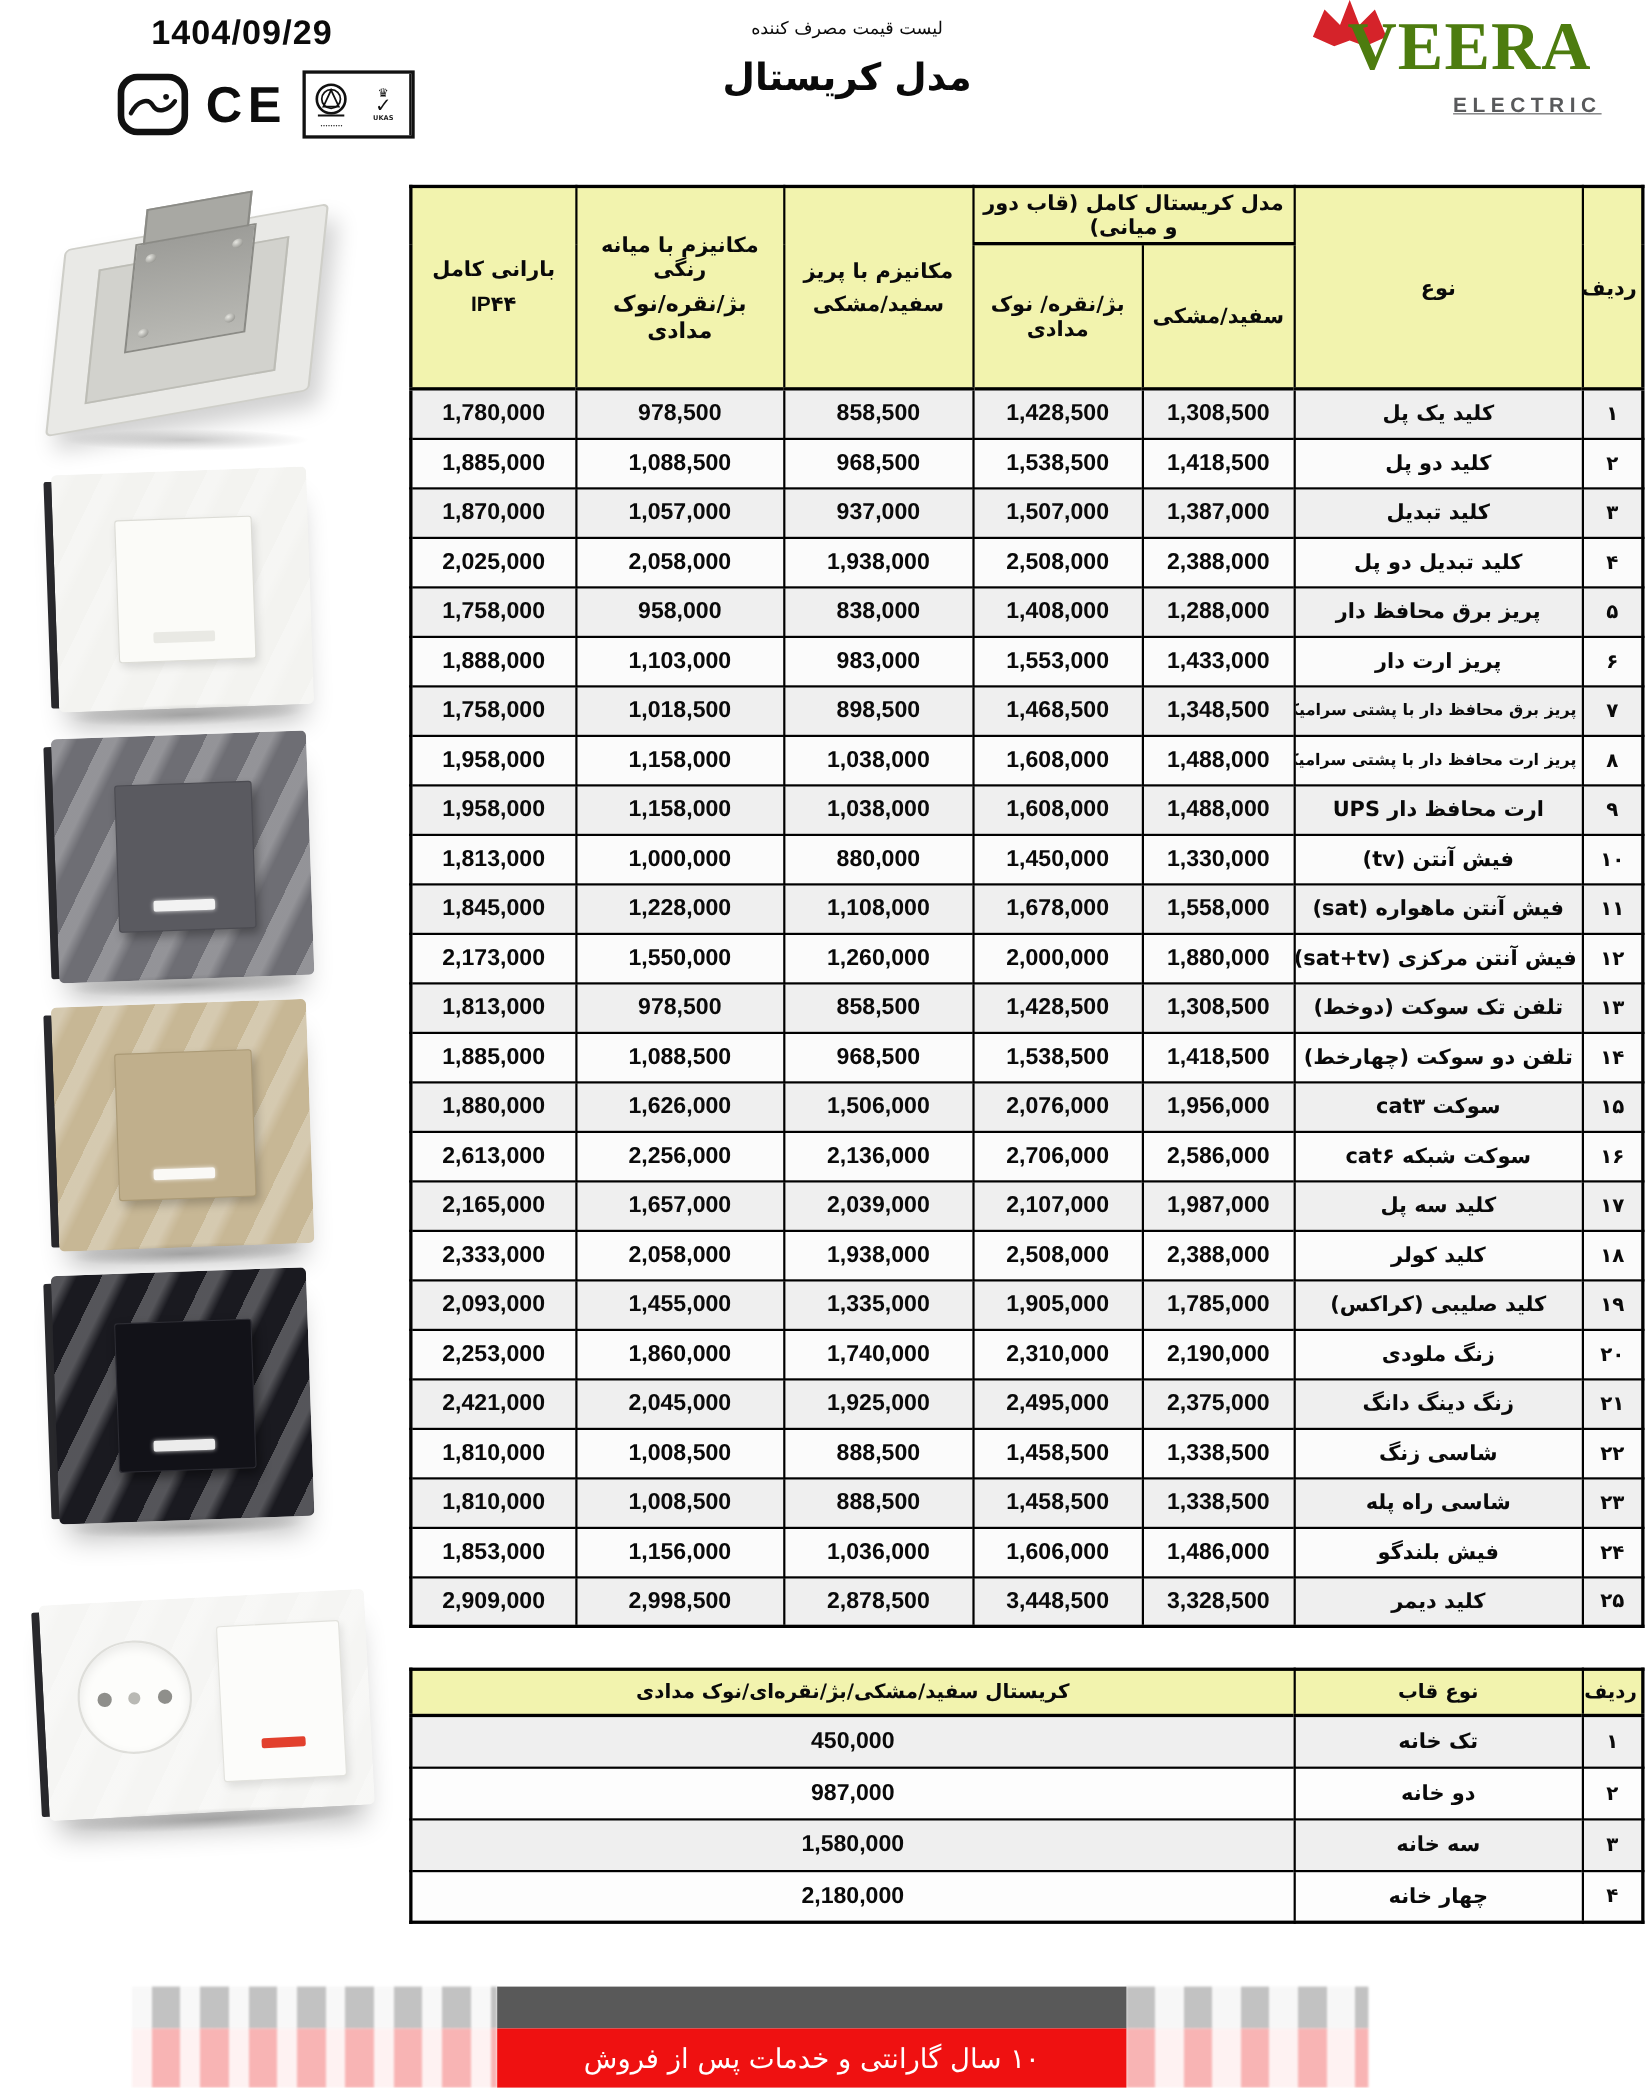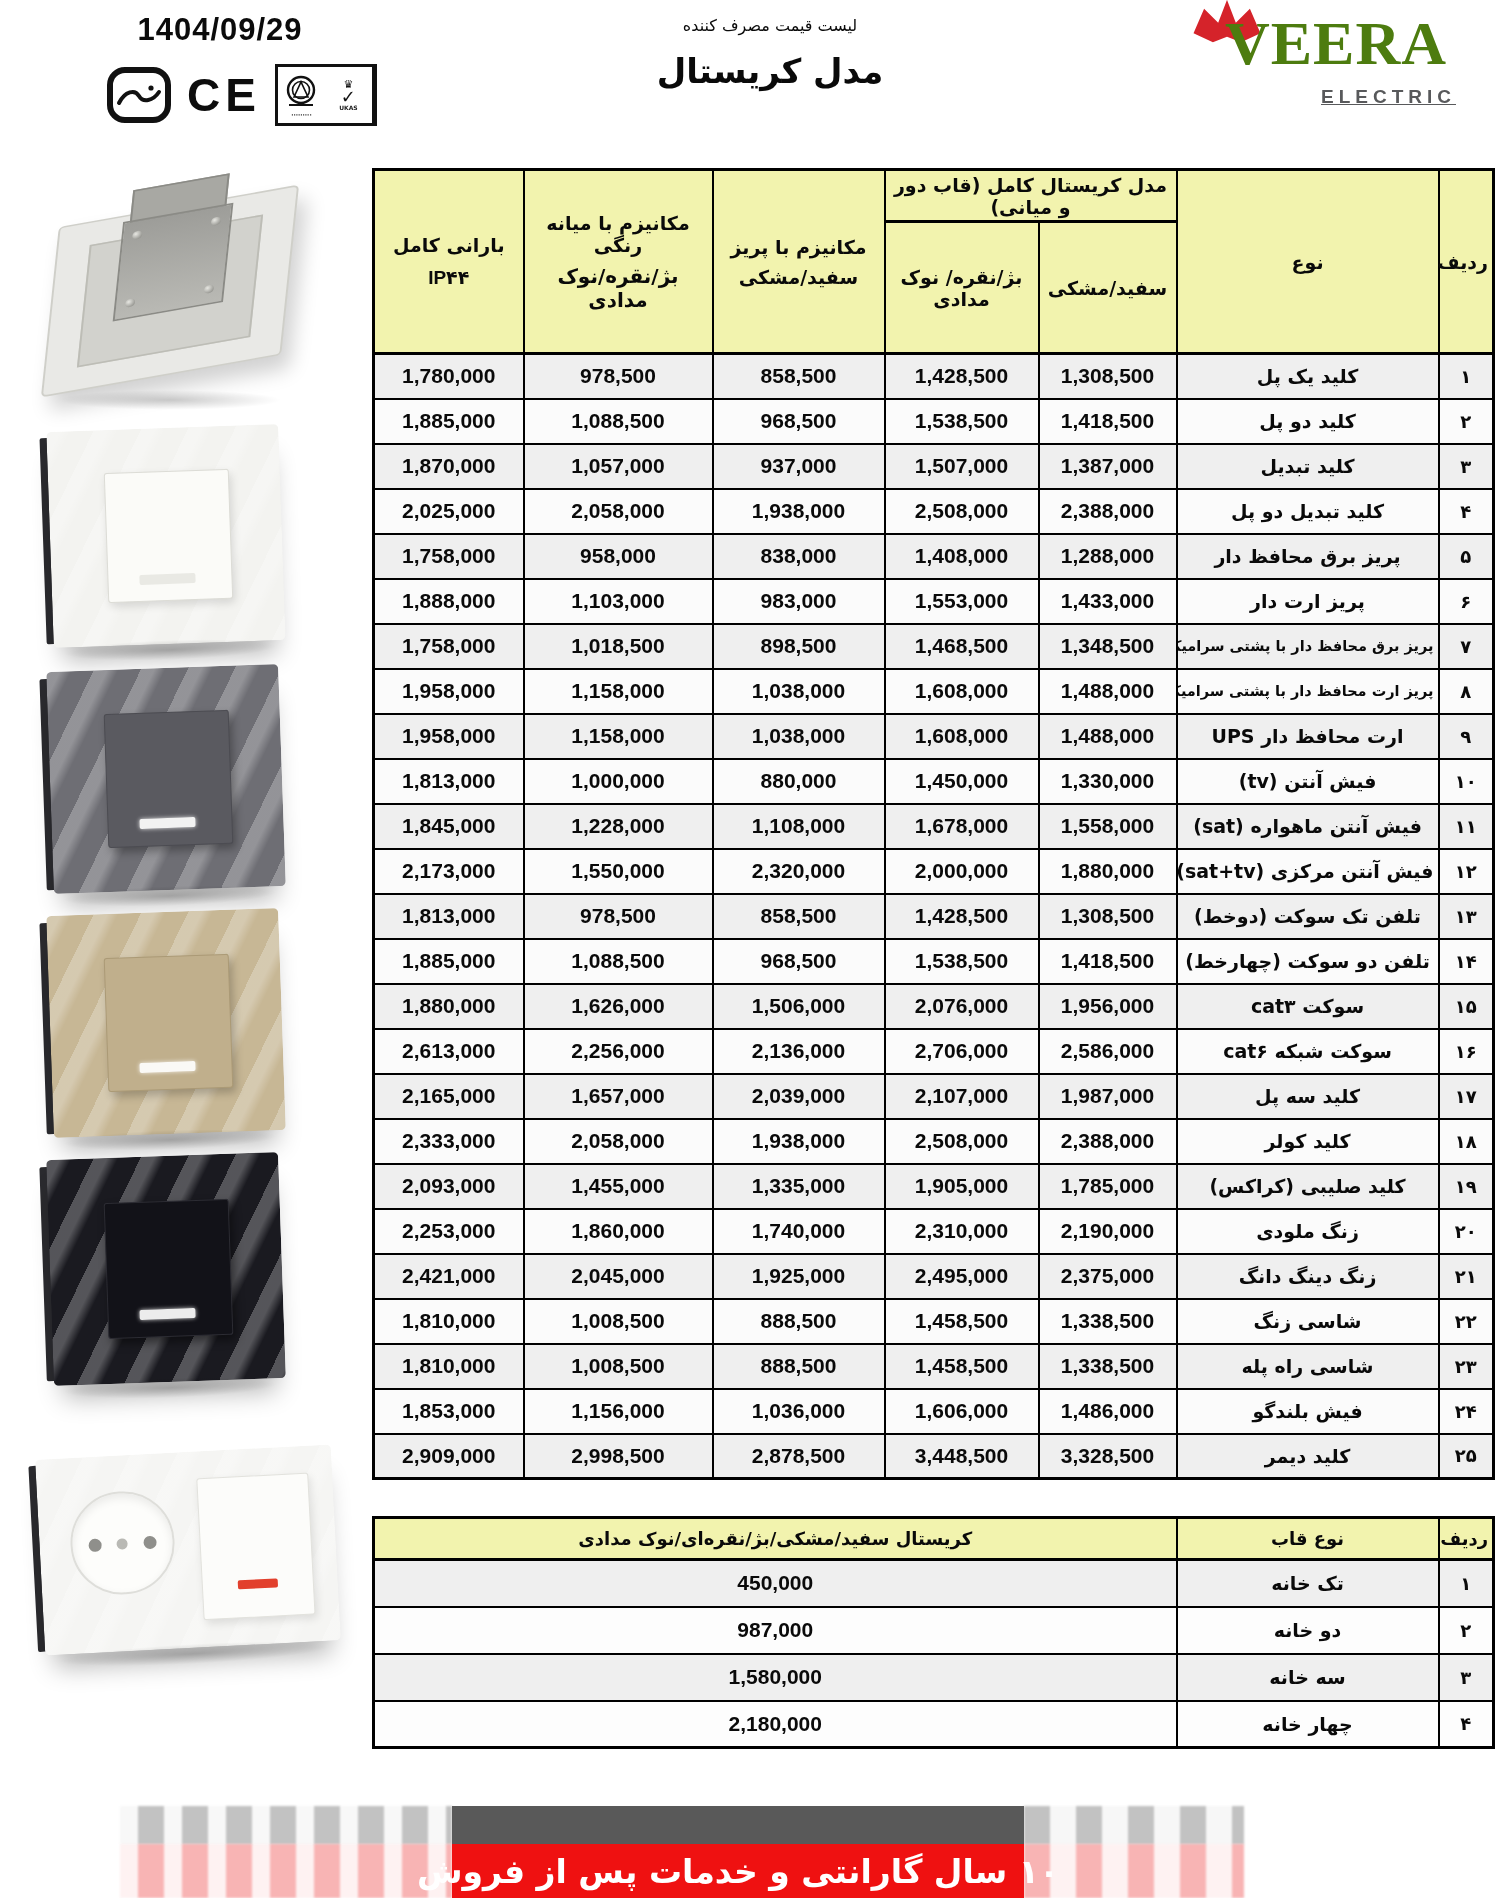--- a/index.html
+++ b/index.html
@@ -128,21 +128,21 @@
   .hole.c { left: 44%; top: 45%; width: 11%; height: 11%; background: #b9b9b4; }
   .sw { right: 8%; width: 38%; background: #fcfcfa; border: 1px solid #e2e2dd; border-radius: 3px;
     box-shadow: 2px 4px 8px rgba(0,0,0,.10); }
   .sw .led-red { position: absolute; left: 32%; bottom: 20%; width: 36%; height: 6%;
     background: #e2402d; border-radius: 2px; }
 
   
   .gray-bar { left: 452px; top: 1806px; width: 572px; height: 38px; background: #595959; }
   .red-bar { left: 452px; top: 1844px; width: 572px; height: 54px; background: #ef1111;
     display: flex; align-items: center; justify-content: center; }
-  .red-bar .txt { color: #fff; font-size: 33px; font-weight: bold; direction: rtl; white-space: nowrap; }
+  .red-bar .txt { color: #fff; font-size: 25px; font-weight: normal; direction: rtl; white-space: nowrap; }
   .blur-strip { position: absolute; filter: blur(1px); }
   .gb-l { left: 120px; top: 1806px; width: 332px; height: 38px;
     background: repeating-linear-gradient(90deg, rgba(120,120,120,.05) 0 18px, rgba(120,120,120,.45) 18px 44px); }
   .gb-r { left: 1024px; top: 1806px; width: 220px; height: 38px;
     background: repeating-linear-gradient(90deg, rgba(120,120,120,.45) 0 26px, rgba(120,120,120,.06) 26px 52px); }
   .rb-l { left: 120px; top: 1844px; width: 332px; height: 54px;
     background: repeating-linear-gradient(90deg, rgba(240,90,90,.08) 0 18px, rgba(240,90,90,.45) 18px 44px); }
   .rb-r { left: 1024px; top: 1844px; width: 220px; height: 54px;
     background: repeating-linear-gradient(90deg, rgba(240,90,90,.45) 0 26px, rgba(240,90,90,.08) 26px 52px); }
 </style>
@@ -385,21 +385,21 @@
         <td class="num">1,678,000</td>
         <td class="num">1,108,000</td>
         <td class="num">1,228,000</td>
         <td class="num">1,845,000</td>
       </tr>
       <tr>
         <td class="rowno">۱۲</td>
         <td class="type">فیش آنتن مرکزی (sat+tv)</td>
         <td class="num">1,880,000</td>
         <td class="num">2,000,000</td>
-        <td class="num">2,320,000</td>
+        <td class="num">1,260,000</td>
         <td class="num">1,550,000</td>
         <td class="num">2,173,000</td>
       </tr>
       <tr>
         <td class="rowno">۱۳</td>
         <td class="type">تلفن تک سوکت (دوخط)</td>
         <td class="num">1,308,500</td>
         <td class="num">1,428,500</td>
         <td class="num">858,500</td>
         <td class="num">978,500</td>

